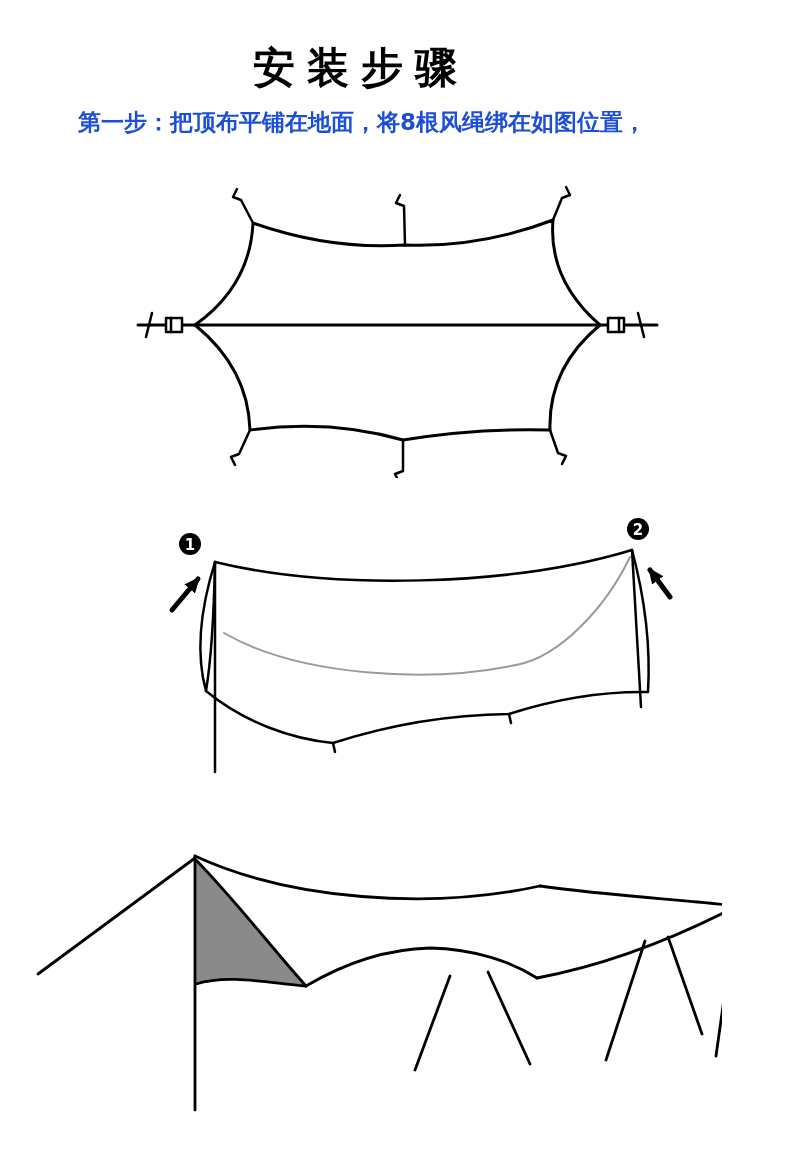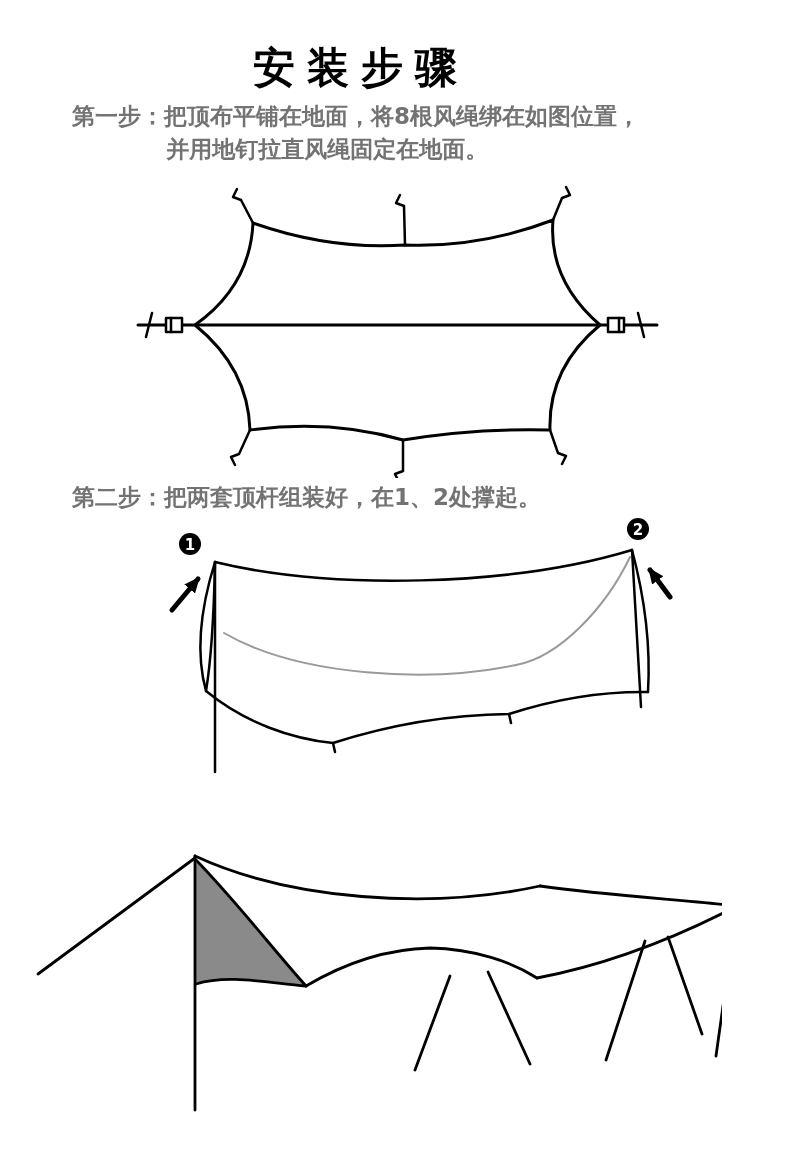--- a/index.html
+++ b/index.html
@@ -24,45 +24,44 @@
     text-align: center;
     font-size: 42px;
     font-weight: 700;
     letter-spacing: 12px;
     color: #000;
   }
   .step {
     position: absolute;
     left: 68px;
     right: 40px;
-    margin: 4px;
+    margin: 10px;
     font-size: 23px;
     font-weight: 700;
     line-height: 1.45;
-    color: #737373;
+    color: #1d4ed8;
     white-space: nowrap;
   }
   .step .indent {
     margin-left: 4.1em;
   }
   .diagram {
     position: absolute;
     left: 0;
   }
 </style>
 </head>
 <body>
 
 <div class="page">
 
   <h1 class="title">安装步骤</h1>
 
   <p class="step" style="top: 96px;">
     <span>第一步：</span><span>把顶布平铺在地面，将8根风绳绑在如图位置，</span><br>
-    <span class="indent">并用地钉拉直风绳固定在地面。</span>
   </p>
 
   <svg class="diagram" style="top:168px;" width="790" height="310" viewBox="0 0 790 310">
     <g fill="none" stroke="#000" stroke-width="3" stroke-linecap="round" stroke-linejoin="round">
       <line x1="138" y1="157" x2="657" y2="157"></line>
       <path d="M195,157 Q250,118 253,55 Q330,82 405,77 Q480,80 553,52 Q548,112 600,157
                Q548,200 550,262 Q476,260 403,272 Q330,251 250,262 Q248,200 195,157 Z"></path>
       <g stroke-width="2.5">
         <path d="M253,55 L241,32 M241,32 l-8,-3 4,-8"></path>
         <path d="M405,77 L404,38 M404,38 l-8,-3 4,-8"></path>
@@ -77,23 +76,20 @@
         <line x1="171" y1="150" x2="171" y2="164"></line>
       </g>
       <g stroke-width="2.5">
         <line x1="638" y1="145" x2="644" y2="169"></line>
         <rect x="608" y="150" width="16" height="14" fill="#ffffff"></rect>
         <line x1="619" y1="150" x2="619" y2="164"></line>
       </g>
     </g>
   </svg>
 
-  <p class="step" style="top: 477px;">
-    <span>第二步：</span><span>把两套顶杆组装好，在1、2处撑起。</span>
-  </p>
 
   <svg class="diagram" style="top:515px;" width="790" height="265" viewBox="0 0 790 265">
     <defs>
       <marker id="arrowhead" markerUnits="userSpaceOnUse" markerWidth="20" markerHeight="20" refX="13" refY="9" orient="auto">
         <path d="M0,2 L16,9 L0,16 Z" fill="#000"></path>
       </marker>
     </defs>
     <g fill="none" stroke="#000" stroke-width="2.5" stroke-linecap="round" stroke-linejoin="round">
       <path stroke-width="2" d="M224,118 C300,162 430,168 516,150 C560,142 606,92 630,42" stroke="#9a9a9a"></path>
       <line x1="215" y1="47" x2="215" y2="257"></line>

